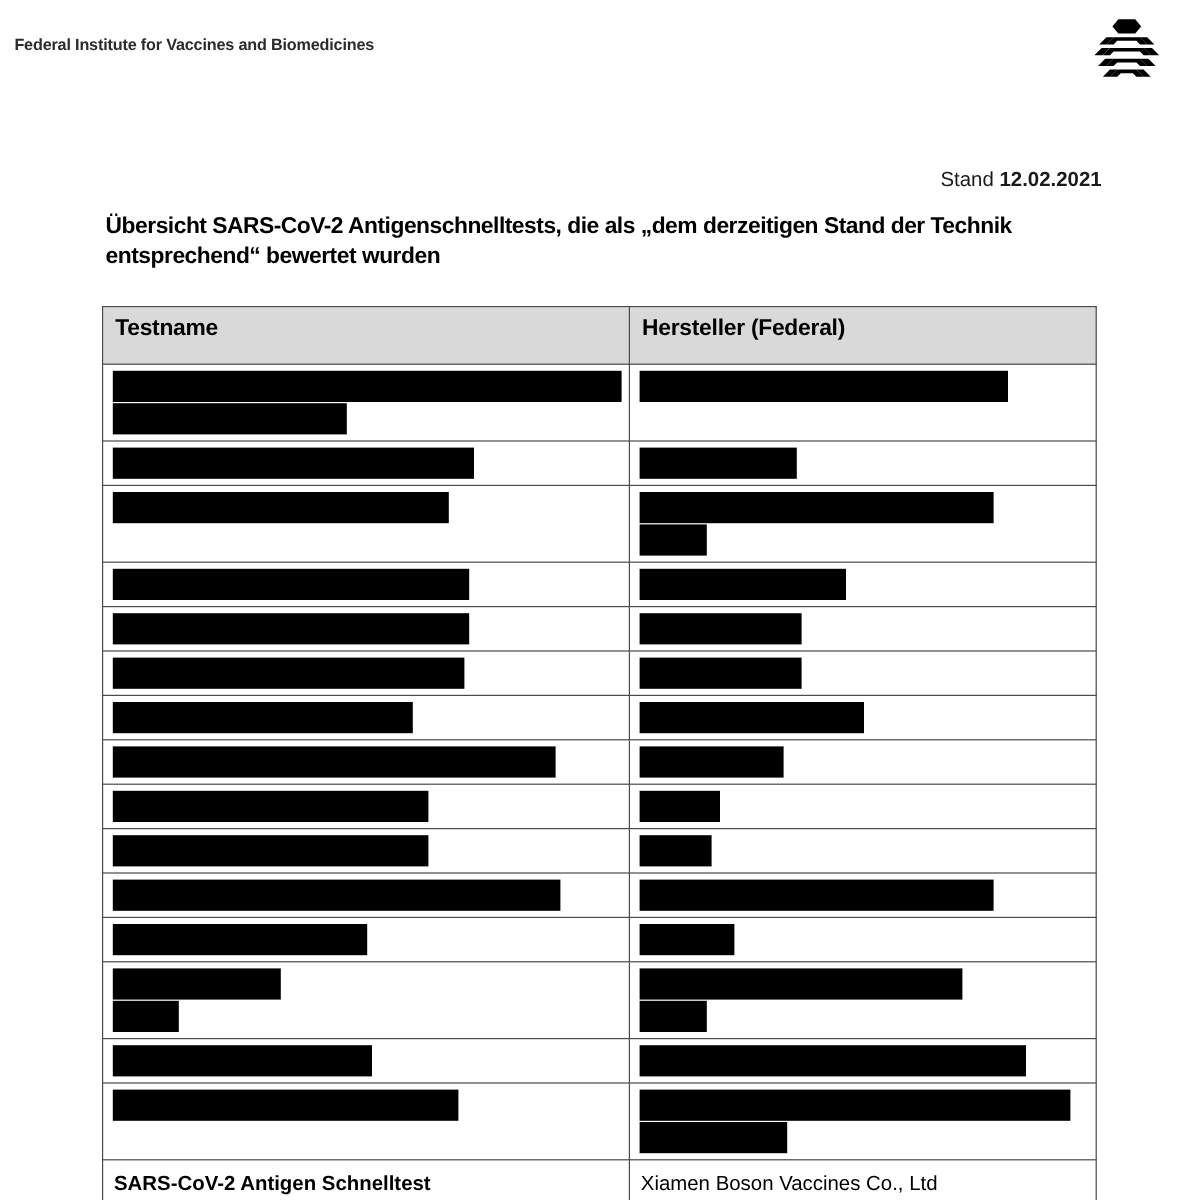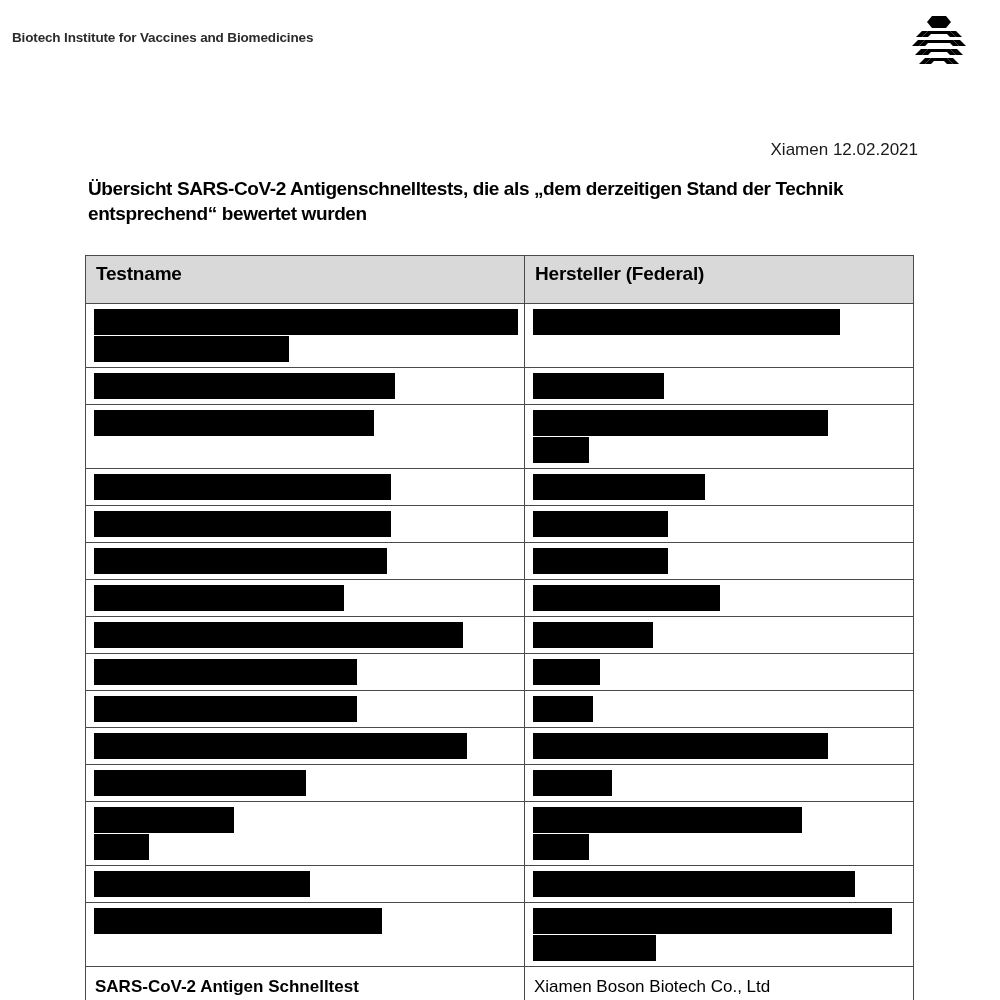--- a/index.html
+++ b/index.html
@@ -57,21 +57,21 @@
   
   .stand-date {
     position: absolute;
     right: 82px;
     top: 140px;
     font-size: 17px;
     color: #1a1a1a;
     white-space: nowrap;
   }
   .stand-date .stand-word { font-weight: 400; }
-  .stand-date .stand-value { font-weight: 400; }
+  .stand-date .stand-value { font-weight: 700; }
 
   .doc-title {
     position: absolute;
     left: 88px;
     top: 163px;
     width: 830px;
     font-size: 19px;
     font-weight: bold;
     line-height: 1.33;
     letter-spacing: -0.4px;
@@ -129,21 +129,21 @@
     color: #000000;
     padding: 8px 6px 8px 9px;
   }
   .cell-text.bold { font-weight: bold; }
 </style>
 </head>
 <body>
 
 <div class="letterhead">
   <div class="institute-names">
-    <div class="institute-line">Biotech Institute for Vaccines and Biomedicines</div>
+    <div class="institute-line">Federal Institute for Vaccines and Biomedicines</div>
   </div>
 
 
   <div class="logo">
     <svg viewBox="0 0 66 58" width="66" height="58" aria-hidden="true">
 
       <polygon points="26,2 40,2 45,8 40,14 26,14 21,8" fill="#000"></polygon>
 
       <path d="M22,17 L44,17 L50,23 L44,23 L41,20 L25,20 L22,23 L16,23 Z" fill="#000"></path>
       <path d="M16,17 L22,17 L16,23 L10,23 Z" fill="#000"></path>
@@ -158,21 +158,21 @@
       <path d="M44,35 L51,35 L57,41 L50,41 Z" fill="#000"></path>
 
       <path d="M25,44 L41,44 L47,50 L41,50 L38,47 L28,47 L25,50 L19,50 Z" fill="#000"></path>
       <path d="M19,44 L25,44 L19,50 L13,50 Z" fill="#000"></path>
       <path d="M41,44 L47,44 L53,50 L47,50 Z" fill="#000"></path>
     </svg>
   </div>
 </div>
 
 <div class="stand-date">
-  <span class="stand-word">Xiamen</span>
+  <span class="stand-word">Stand</span>
   <span class="stand-value">12.02.2021</span>
 </div>
 
 <h1 class="doc-title">Übersicht SARS-CoV-2 Antigenschnelltests, die als „dem derzeitigen Stand der Technik entsprechend“ bewertet wurden</h1>
 
 <div class="table-wrap">
   <table class="tests">
     <colgroup>
       <col class="c-test">
       <col class="c-mfr">
@@ -368,20 +368,20 @@
               <span class="rbar" style="width: 33%;"></span>
             </div>
           </td>
         </tr>
         <tr style="height: 72px;">
           <td>
             <div class="cell-text bold">SARS-CoV-2 Antigen Schnelltest</div>
           </td>
           <td>
             <div class="cell-text">
-              <div>Xiamen Boson Biotech Co., Ltd</div>
+              <div>Xiamen Boson Vaccines Co., Ltd</div>
               <div></div>
             </div>
           </td>
         </tr>
       </tbody>
   </table>
 </div>
 
 </body></html>

